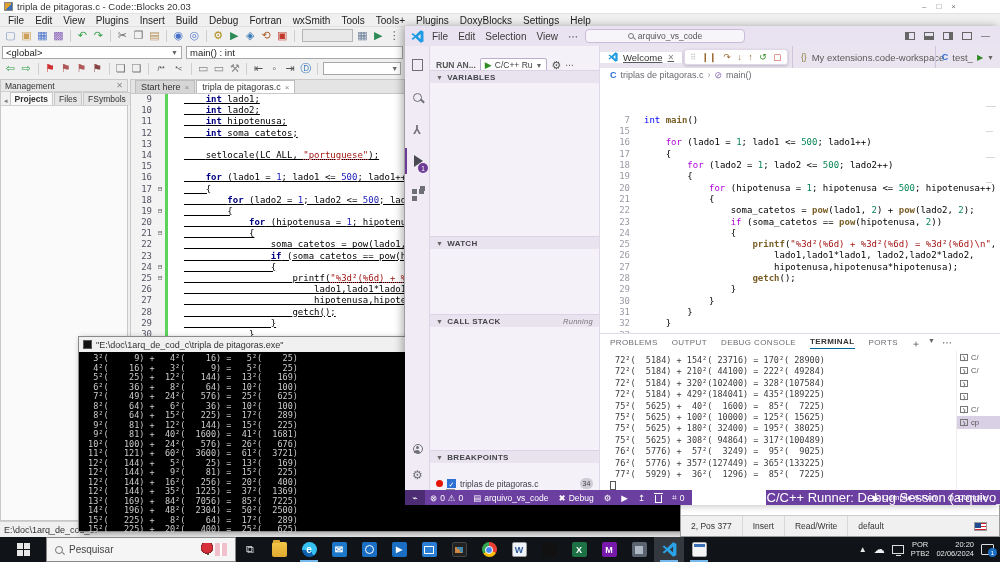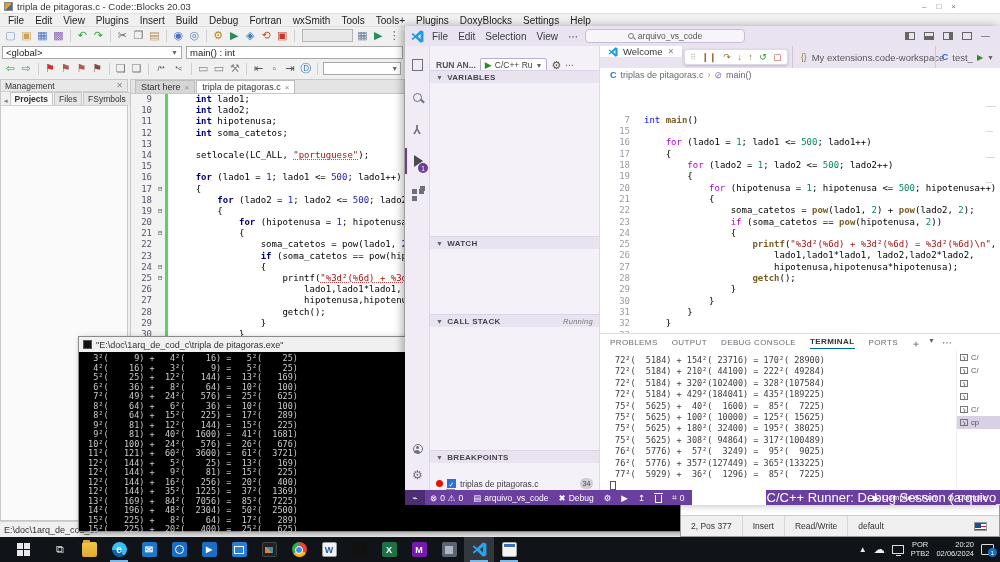--- a/index.html
+++ b/index.html
@@ -37,21 +37,21 @@
   #cb-editor { left:130px; top:79px; width:275px; height:444px; background:#fff; border:1px solid #c8c8c8; overflow:hidden;}
   #cb-tabbar { height:14px; background:#e4e4e4; display:flex; align-items:flex-end; gap:1px; padding-left:4px; border-bottom:1px solid #c8c8c8;}
   .cb-tab { display:flex; align-items:center; gap:4px; font-size:9px; color:#333; background:#d6d6d6; border:1px solid #bdbdbd; border-bottom:none; padding:1px 5px; height:13px;}
   .cb-tab.active { background:#fff; }
   .tab-x { color:#888; font-size:8px; }
   #cb-code { font-family:"DejaVu Sans Mono",monospace; font-size:9px; line-height:11.2px; white-space:pre; color:#000;}
   #cb-code .cl { display:flex; height:11.2px; }
   #cb-code .g { width:24px; text-align:right; padding-right:3px; color:#556; background:#f3f3f3; flex:none;}
   #cb-code .fold { width:10px; flex:none; background:#f3f3f3; color:#666; font-size:7px; line-height:11.2px; text-align:center;}
   #cb-code .bar { width:3px; flex:none; background:#5ad45a; }
-  #cb-code .t { padding-left:6px; flex:none; }
+  #cb-code .t { padding-left:16px; flex:none;text-decoration:underline; }
   #cb-code .tok-kw, #cb-code .tok-type { color:#000080; font-weight:bold; }
   #cb-code .tok-num { color:#1a1ab8; }
   #cb-code .tok-str { color:#a31515; text-decoration:underline dotted #cc4444 1px; text-underline-offset:1px;}
   #cb-code .tok-fn { color:#000; }
   #cb-status { left:0; top:521px; width:405px; height:16px; background:#f0f0f0; border-top:1px solid #d0d0d0; font-size:9px; color:#333; display:flex; align-items:center; padding:0 4px;}
 
   
   #console-window { left:78px; top:336px; width:610px; height:196px; background:#000; border:1px solid #8a8a8a; z-index:5; box-shadow:2px 2px 6px rgba(0,0,0,.35);}
   #console-titlebar { height:15px; background:#f0f0f0; display:flex; align-items:center; gap:4px; padding:0 4px; font-size:9px; color:#333;}
   .console-icon { width:9px; height:9px; background:#111; border:1px solid #555; flex:none;}
@@ -96,21 +96,21 @@
   .sec-header { position:absolute; left:0; width:100%; height:13px; background:#e9e3f0; display:flex; align-items:center; gap:4px; padding:0 6px; font-weight:bold; letter-spacing:.3px; font-size:8px; color:#44444c; border-top:1px solid #ddd3e6;}
   .chev { font-size:7px; color:#666; }
   .bp-row { position:absolute; left:0; width:100%; height:13px; display:flex; align-items:center; gap:4px; padding:0 6px; font-size:8.5px;}
   .cbx { width:9px; height:9px; border:1px solid #8a8a93; background:#fff; flex:none;}
   .cbx.checked { background:#2d6fd3; border-color:#2d6fd3; color:#fff; font-size:7px; line-height:9px; text-align:center;}
   .bp-dot { width:7px; height:7px; border-radius:50%; background:#e51400; flex:none;}
   .bp-badge { margin-left:auto; min-width:13px; height:11px; border-radius:6px; background:#cfccd6; color:#444; font-size:7px; display:flex; align-items:center; justify-content:center; padding:0 2px;}
 
   
   #vsc-editorcol { flex:1; display:flex; flex-direction:column; position:relative; min-width:0;}
-  #vsc-tabstrip { height:22px; background:#eae3f0; display:flex; align-items:flex-start; flex:none; position:relative; font-size:9.5px; color:#5a5a5a;}
+  #vsc-tabstrip { height:22px; background:#eae3f0; display:flex; align-items:center; flex:none; position:relative; font-size:9.5px; color:#5a5a5a;text-decoration:underline;}
   .vsc-tab { display:flex; align-items:center; gap:5px; padding:0 8px; border-right:1px solid #ddd3e6;}
   .vsc-tab.active { background:#fff; color:#333; }
   .tab-logo { width:10px; height:10px; flex:none;}
   #debug-toolbar { position:absolute; left:84px; top:3px; width:104px; height:16px; background:#fff; border:1px solid #e0d8e8; border-radius:3px; box-shadow:0 1px 3px rgba(0,0,0,.2); display:flex; align-items:center; justify-content:space-around; font-size:9px; color:#9b6a30; padding:0 2px; z-index:3;}
   #debug-toolbar .grip { color:#bbb; font-size:8px; letter-spacing:-1px;}
   #debug-toolbar .restart { color:#2e8b22; }
   #debug-toolbar .stop { color:#c0392b; }
   #group2 { position:absolute; left:192px; top:0; height:22px; display:flex; align-items:center; gap:5px; padding:0 8px; border-left:1px solid #cfc4dc; color:#5a5a5a;}
   #group3 { position:absolute; right:0; top:0; height:22px; display:flex; align-items:center; gap:4px; padding:0 6px; border-left:1px solid #cfc4dc; color:#5a5a5a;}
   .c-icon { color:#2d6fd3; font-weight:bold; font-size:9px;}
@@ -590,20 +590,28 @@
 
   <div id="taskbar" class="abs">
     <div id="start-btn">
       <div class="win-logo">
           <div></div>
           <div></div>
           <div></div>
           <div></div>
         </div>
     </div>
+    <div id="search-box">
+      <span class="mini-mag" style="width:8px;height:8px;"></span>
+      <span>Pesquisar</span>
+      <span class="search-deco">
+        <span class="deco-rose"></span>
+        <span class="deco-gift"></span>
+      </span>
+    </div>
     <div id="taskview">⧉</div>
     <div id="task-apps">
         <div class="app-slot">
           <div class="ic16 app-folder"></div>
         </div>
         <div class="app-slot active">
           <div class="ic16 app-edge"></div>
         </div>
         <div class="app-slot">
           <div class="ic16 app-mail"></div>

